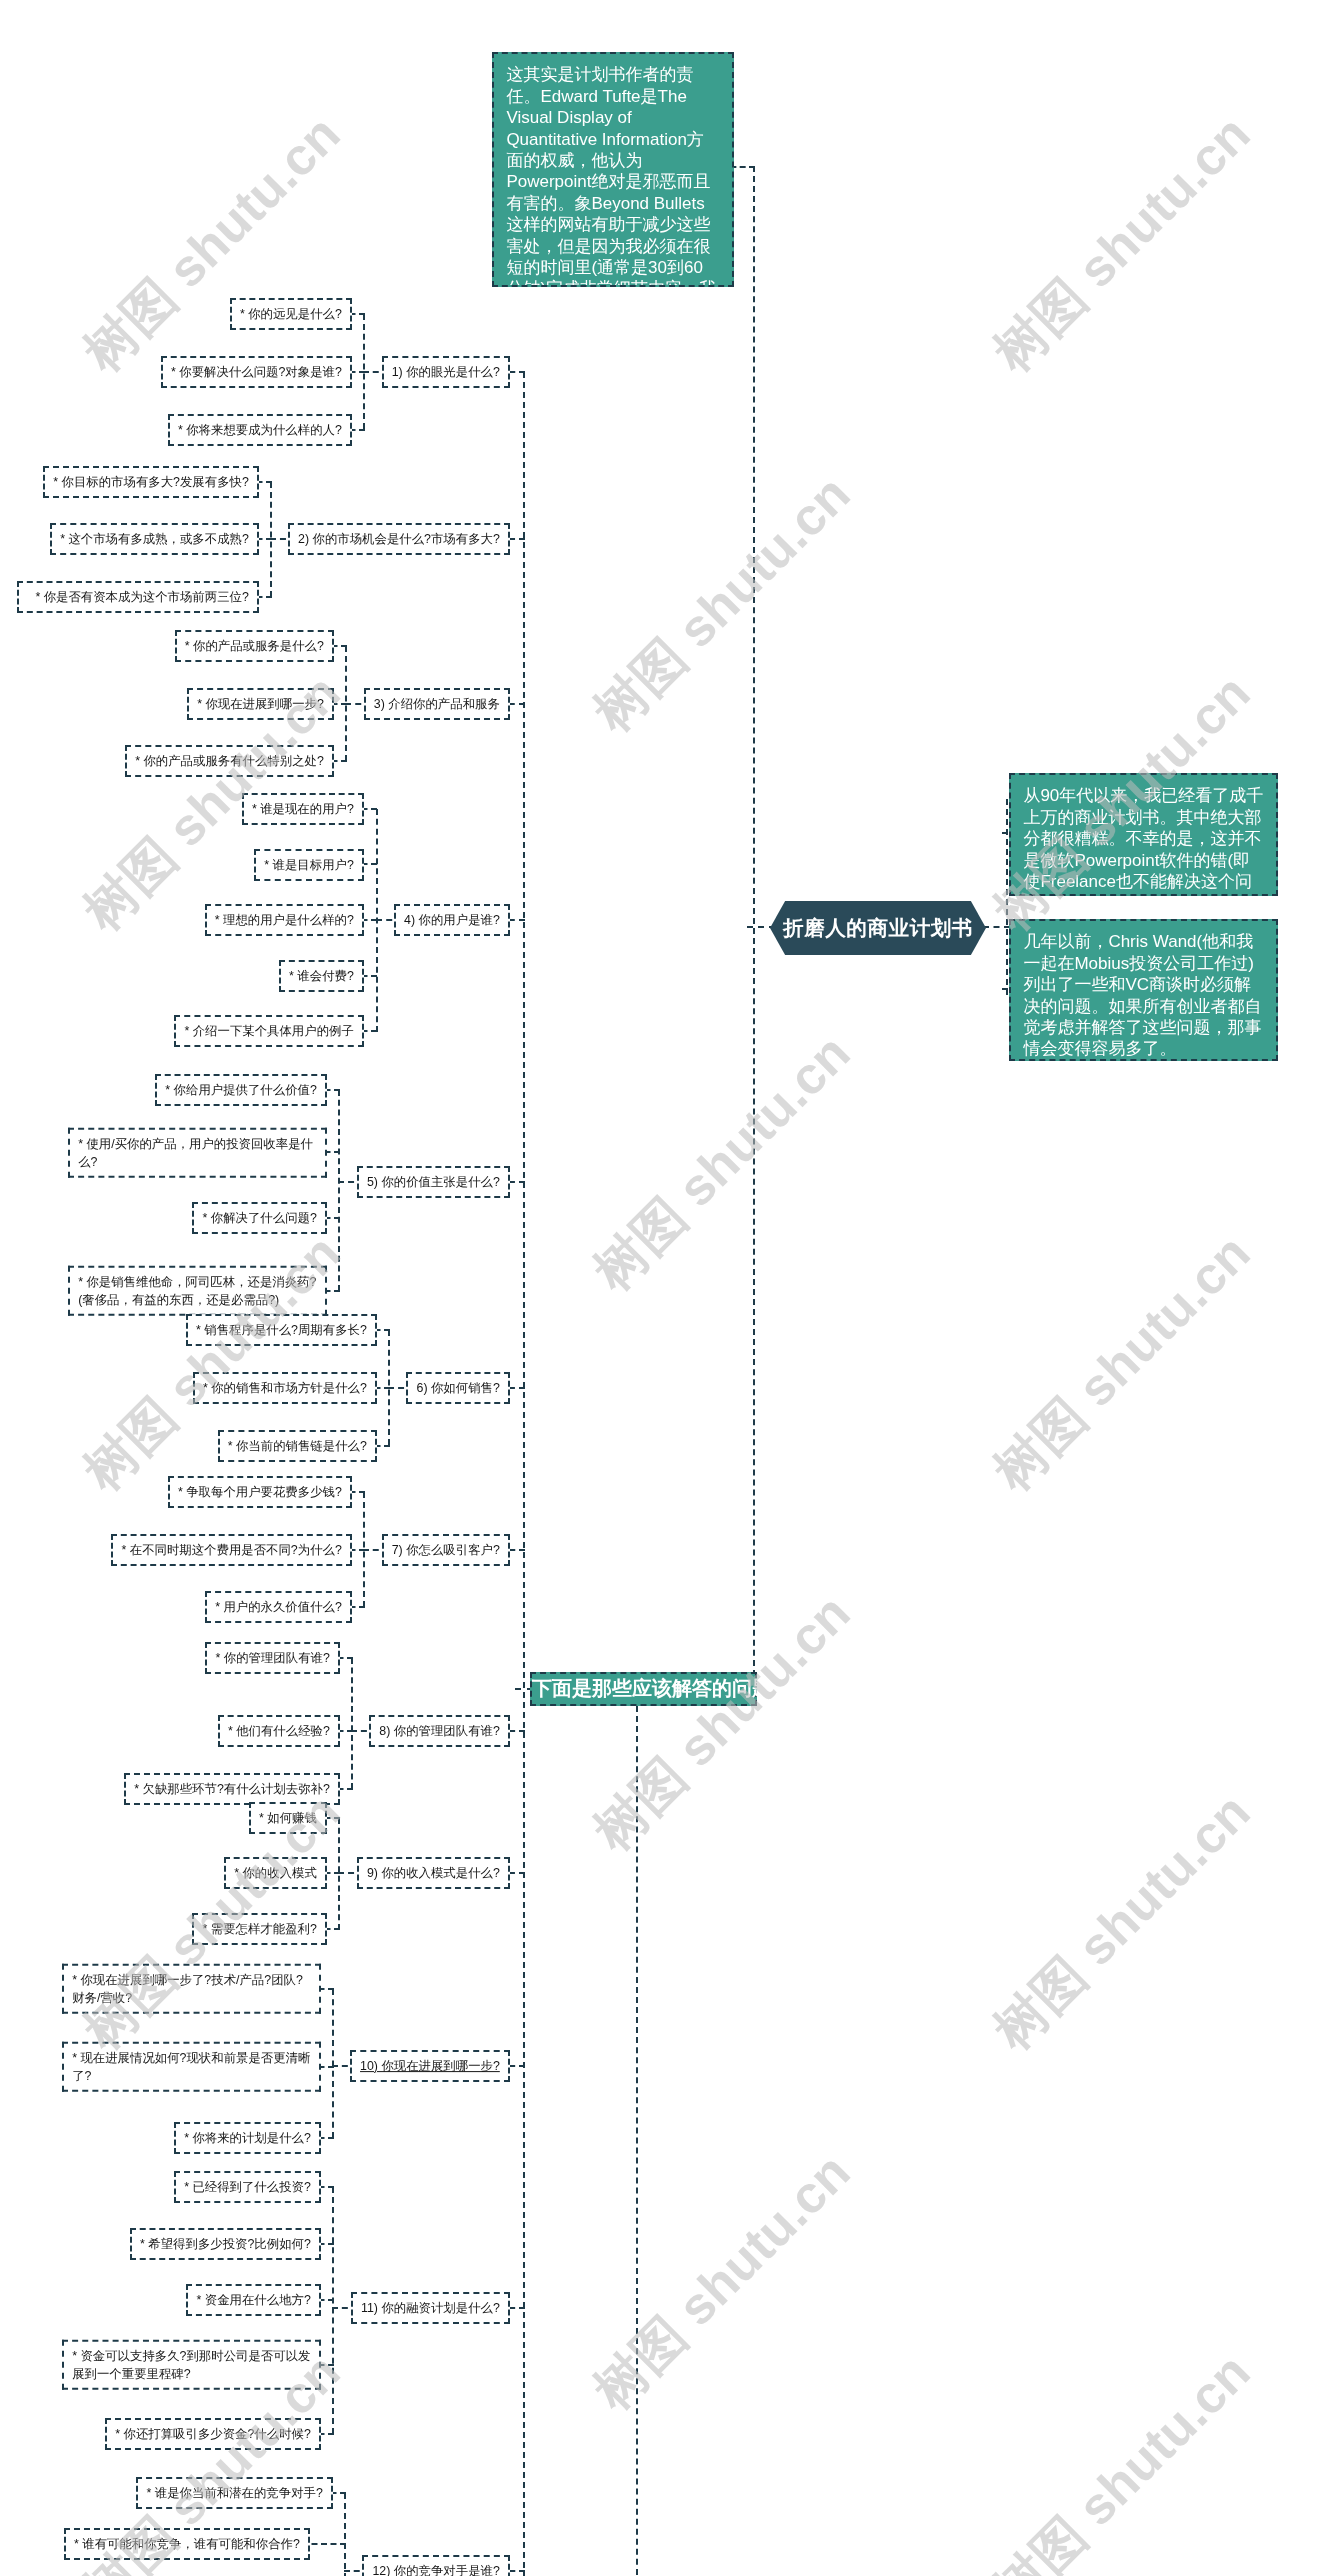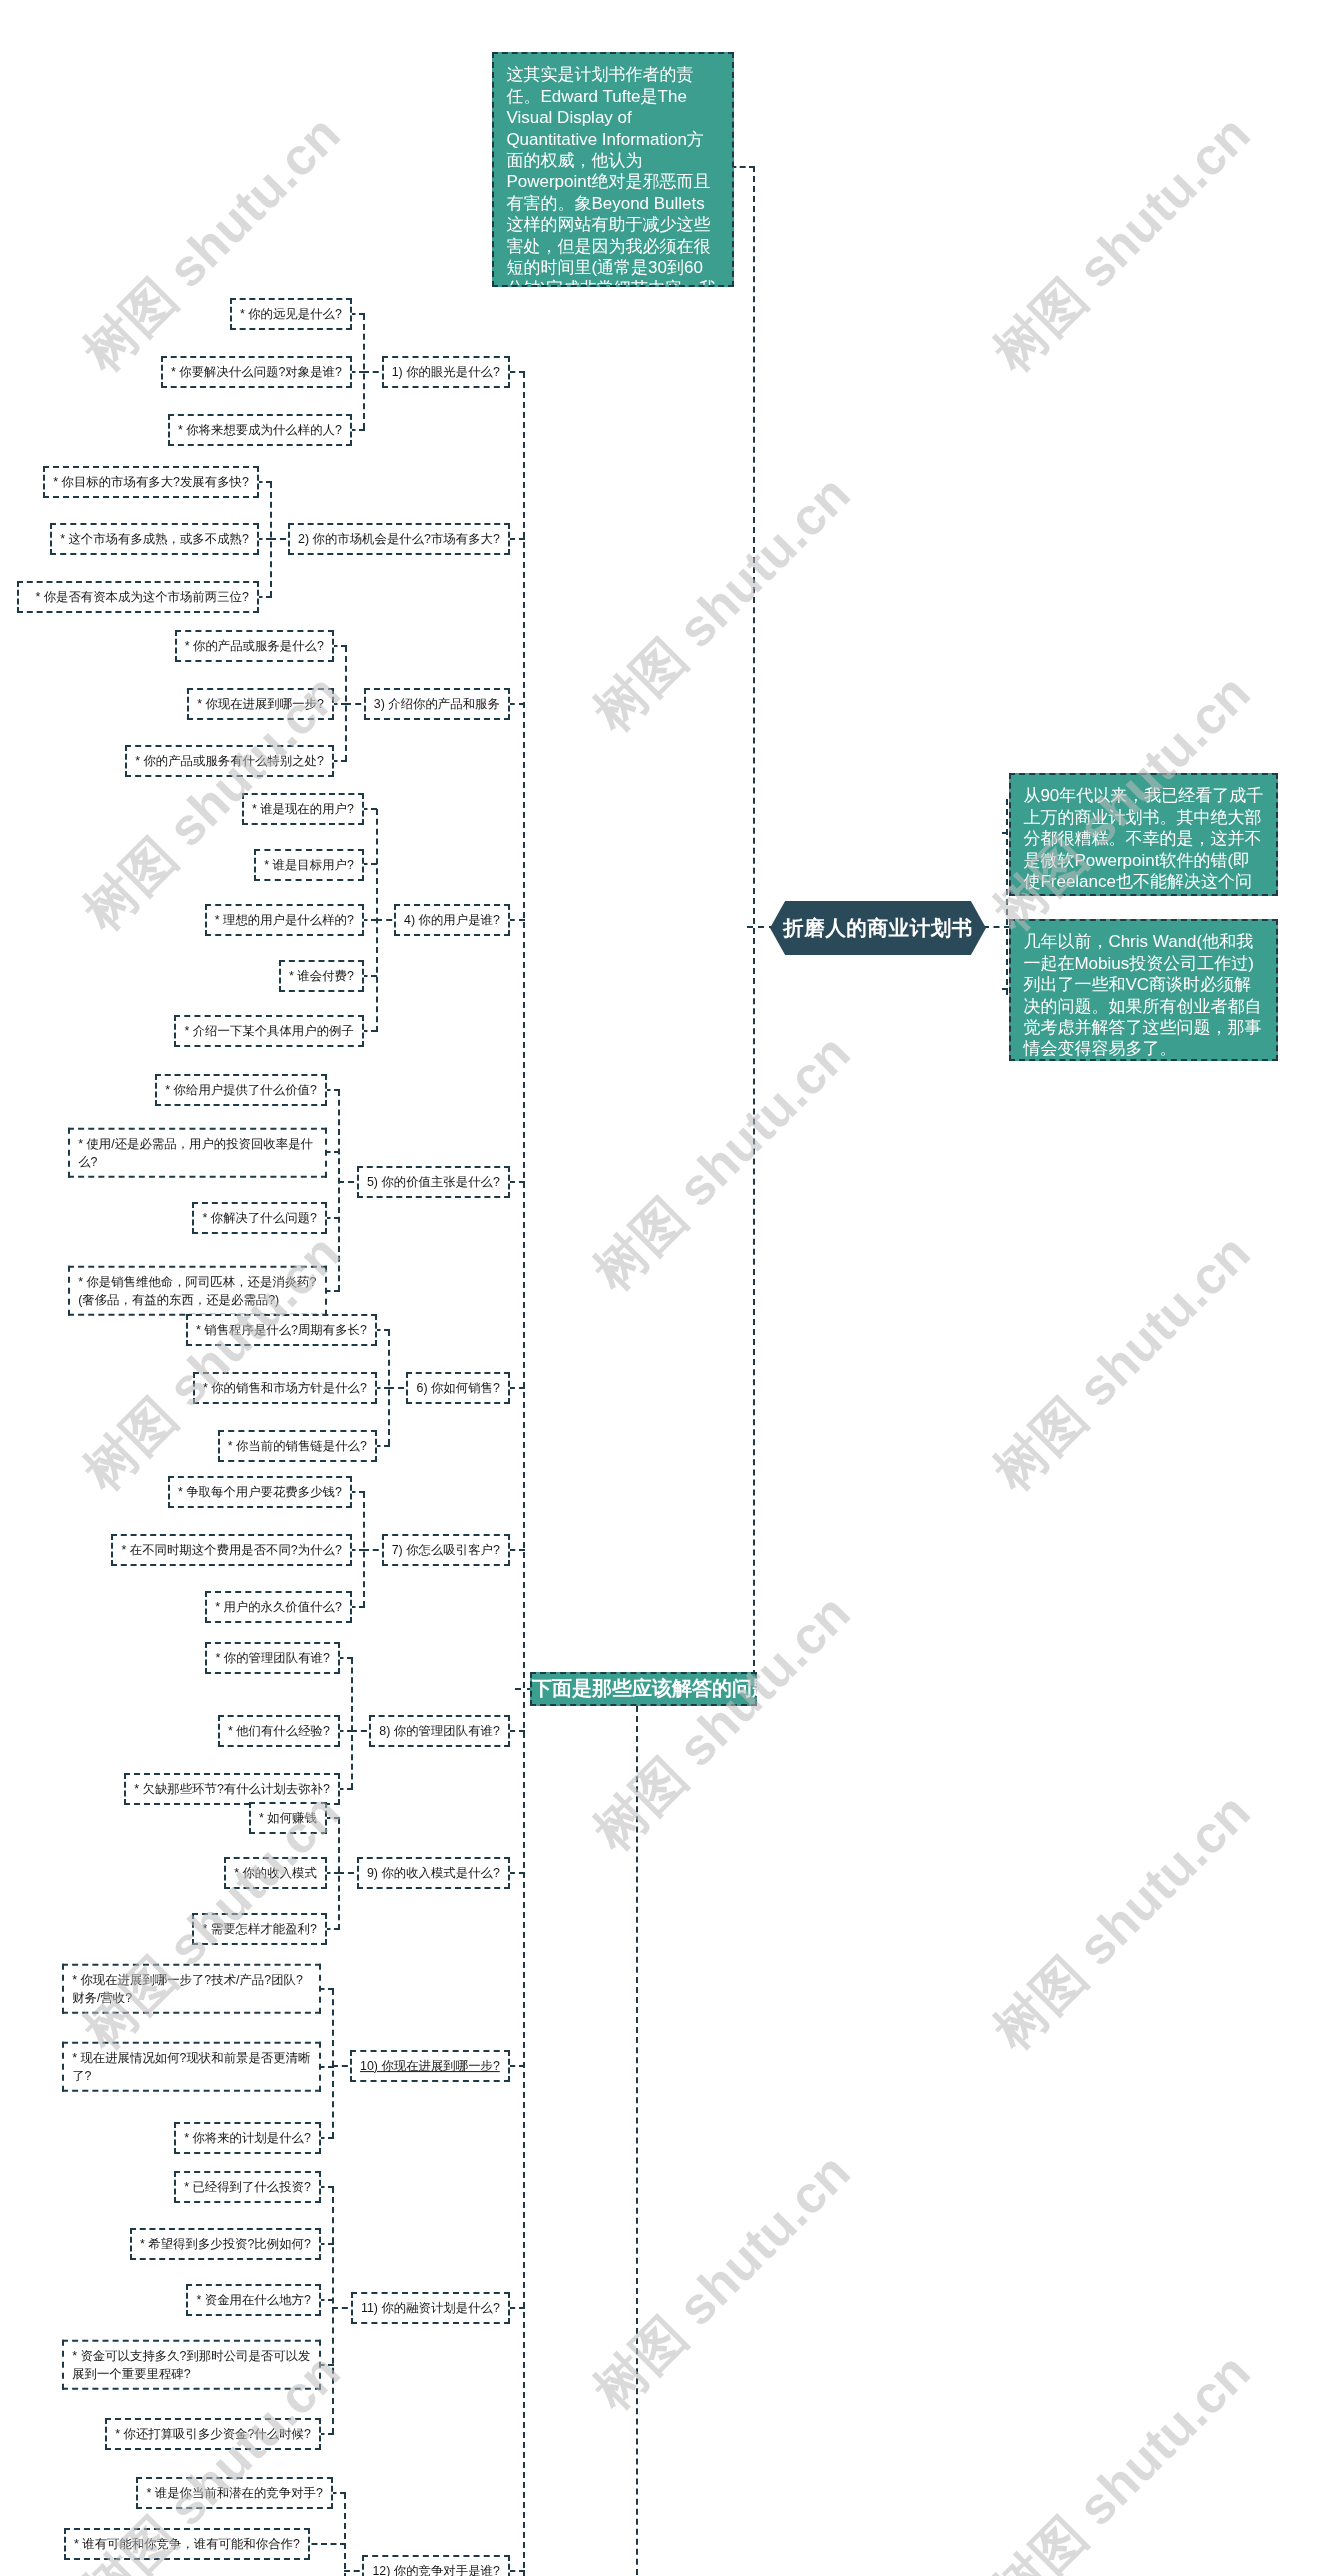--- a/index.html
+++ b/index.html
@@ -140,21 +140,21 @@
     <div class="box leaf" style="right: 985px; top: 704px;">* 你现在进展到哪一步?</div>
     <div class="box leaf" style="right: 985px; top: 761px;">* 你的产品或服务有什么特别之处?</div>
     <div class="box branch" style="right: 809px; top: 920px;">4) 你的用户是谁?</div>
     <div class="box leaf" style="right: 955px; top: 809px;">* 谁是现在的用户?</div>
     <div class="box leaf" style="right: 955px; top: 865px;">* 谁是目标用户?</div>
     <div class="box leaf" style="right: 955px; top: 920px;">* 理想的用户是什么样的?</div>
     <div class="box leaf" style="right: 955px; top: 976px;">* 谁会付费?</div>
     <div class="box leaf" style="right: 955px; top: 1031px;">* 介绍一下某个具体用户的例子</div>
     <div class="box branch" style="right: 809px; top: 1182px;">5) 你的价值主张是什么?</div>
     <div class="box leaf" style="right: 992px; top: 1090px;">* 你给用户提供了什么价值?</div>
-    <div class="box leaf wide" style="right: 992px; top: 1153px;">* 使用/还是必需品，用户的投资回收率是什么?</div>
+    <div class="box leaf wide" style="right: 992px; top: 1153px;">* 使用/买你的产品，用户的投资回收率是什么?</div>
     <div class="box leaf" style="right: 992px; top: 1218px;">* 你解决了什么问题?</div>
     <div class="box leaf wide" style="right: 992px; top: 1291px;">* 你是销售维他命，阿司匹林，还是消炎药?(奢侈品，有益的东西，还是必需品?)</div>
     <div class="box branch" style="right: 809px; top: 1388px;">6) 你如何销售?</div>
     <div class="box leaf" style="right: 942px; top: 1330px;">* 销售程序是什么?周期有多长?</div>
     <div class="box leaf" style="right: 942px; top: 1388px;">* 你的销售和市场方针是什么?</div>
     <div class="box leaf" style="right: 942px; top: 1446px;">* 你当前的销售链是什么?</div>
     <div class="box branch" style="right: 809px; top: 1550px;">7) 你怎么吸引客户?</div>
     <div class="box leaf" style="right: 967px; top: 1492px;">* 争取每个用户要花费多少钱?</div>
     <div class="box leaf" style="right: 967px; top: 1550px;">* 在不同时期这个费用是否不同?为什么?</div>
     <div class="box leaf" style="right: 967px; top: 1607px;">* 用户的永久价值什么?</div>

